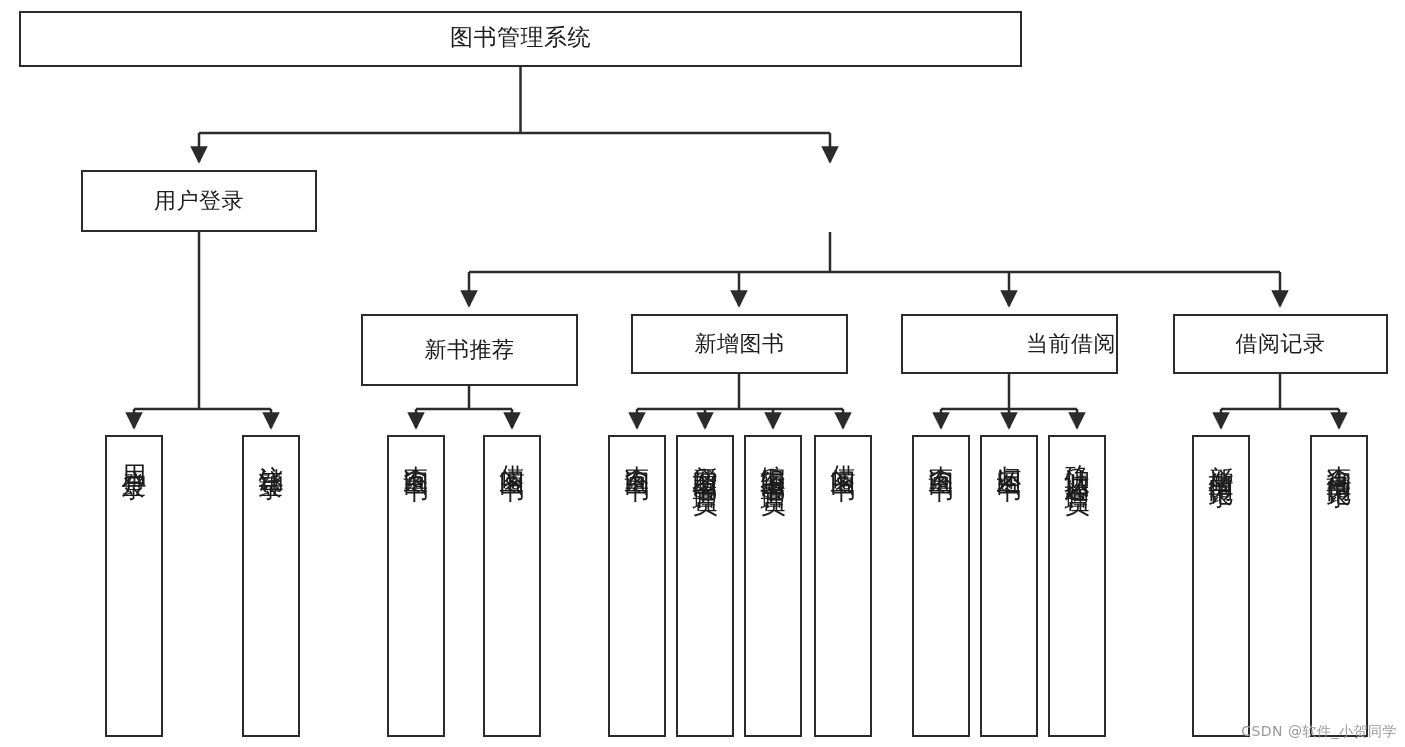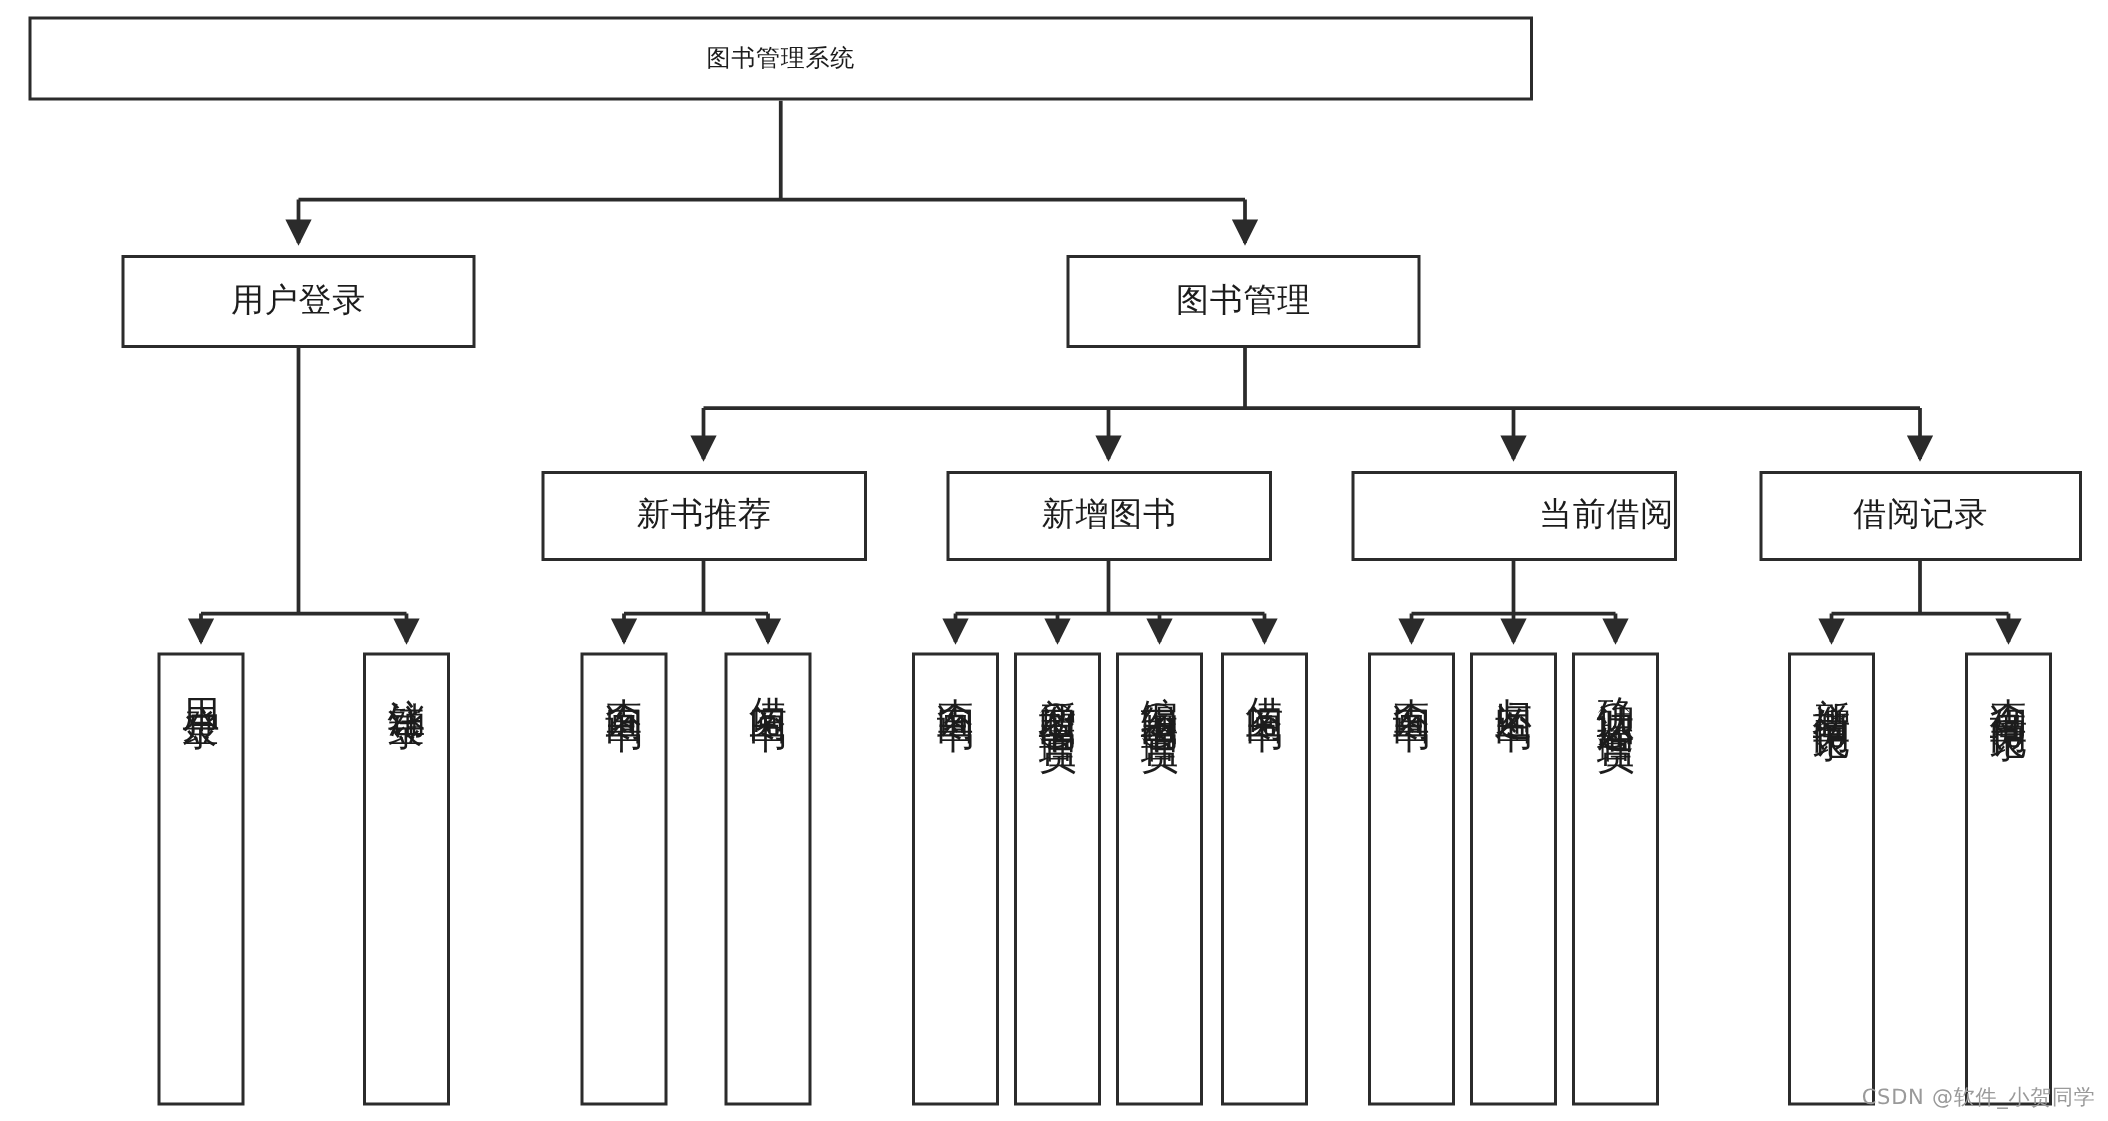--- a/index.html
+++ b/index.html
@@ -41,21 +41,22 @@
     color: #1c1c1c;
     line-height: 1.15;
     white-space: nowrap;
   }
   
   .node.horiz .node-label {
     font-size: 22px;
     letter-spacing: 0.5px;
   }
   .node.root .node-label {
-    font-size: 16px;
+    font-size: 23px;
+    font-family: Liberation Mono, monospace;
   }
   
   .node.vert {
     align-items: flex-start;
     justify-content: center;
     padding-top: 8px;
   }
   .node.vert .node-label {
     writing-mode: vertical-rl;
     text-orientation: upright;
@@ -132,25 +133,22 @@
   </svg>
 
   <div class="node horiz root" style="left:19px; top:11px; width:1003px; height:56px;">
     <span class="node-label">图书管理系统</span>
   </div>
 
   <div class="node horiz" style="left:81px; top:170px; width:236px; height:62px;">
     <span class="node-label">用户登录</span>
   </div>
 
-  <div class="node horiz" style="left:711px; top:170px; width:236px; height:62px;">
-    <span class="node-label">图书管理</span>
-  </div>
-
-  <div class="node horiz" style="left:361px; top:314px; width:217px; height:60px;">
+
+  <div class="node horiz" style="left:361px; top:314px; width:217px; height:72px;">
     <span class="node-label">新书推荐</span>
   </div>
 
   <div class="node horiz" style="left:631px; top:314px; width:217px; height:60px;">
     <span class="node-label">新增图书</span>
   </div>
 
   <div class="node horiz" style="left:901px; top:314px; width:217px; height:60px;justify-content:flex-end;">
     <span class="node-label">当前借阅</span>
   </div>

